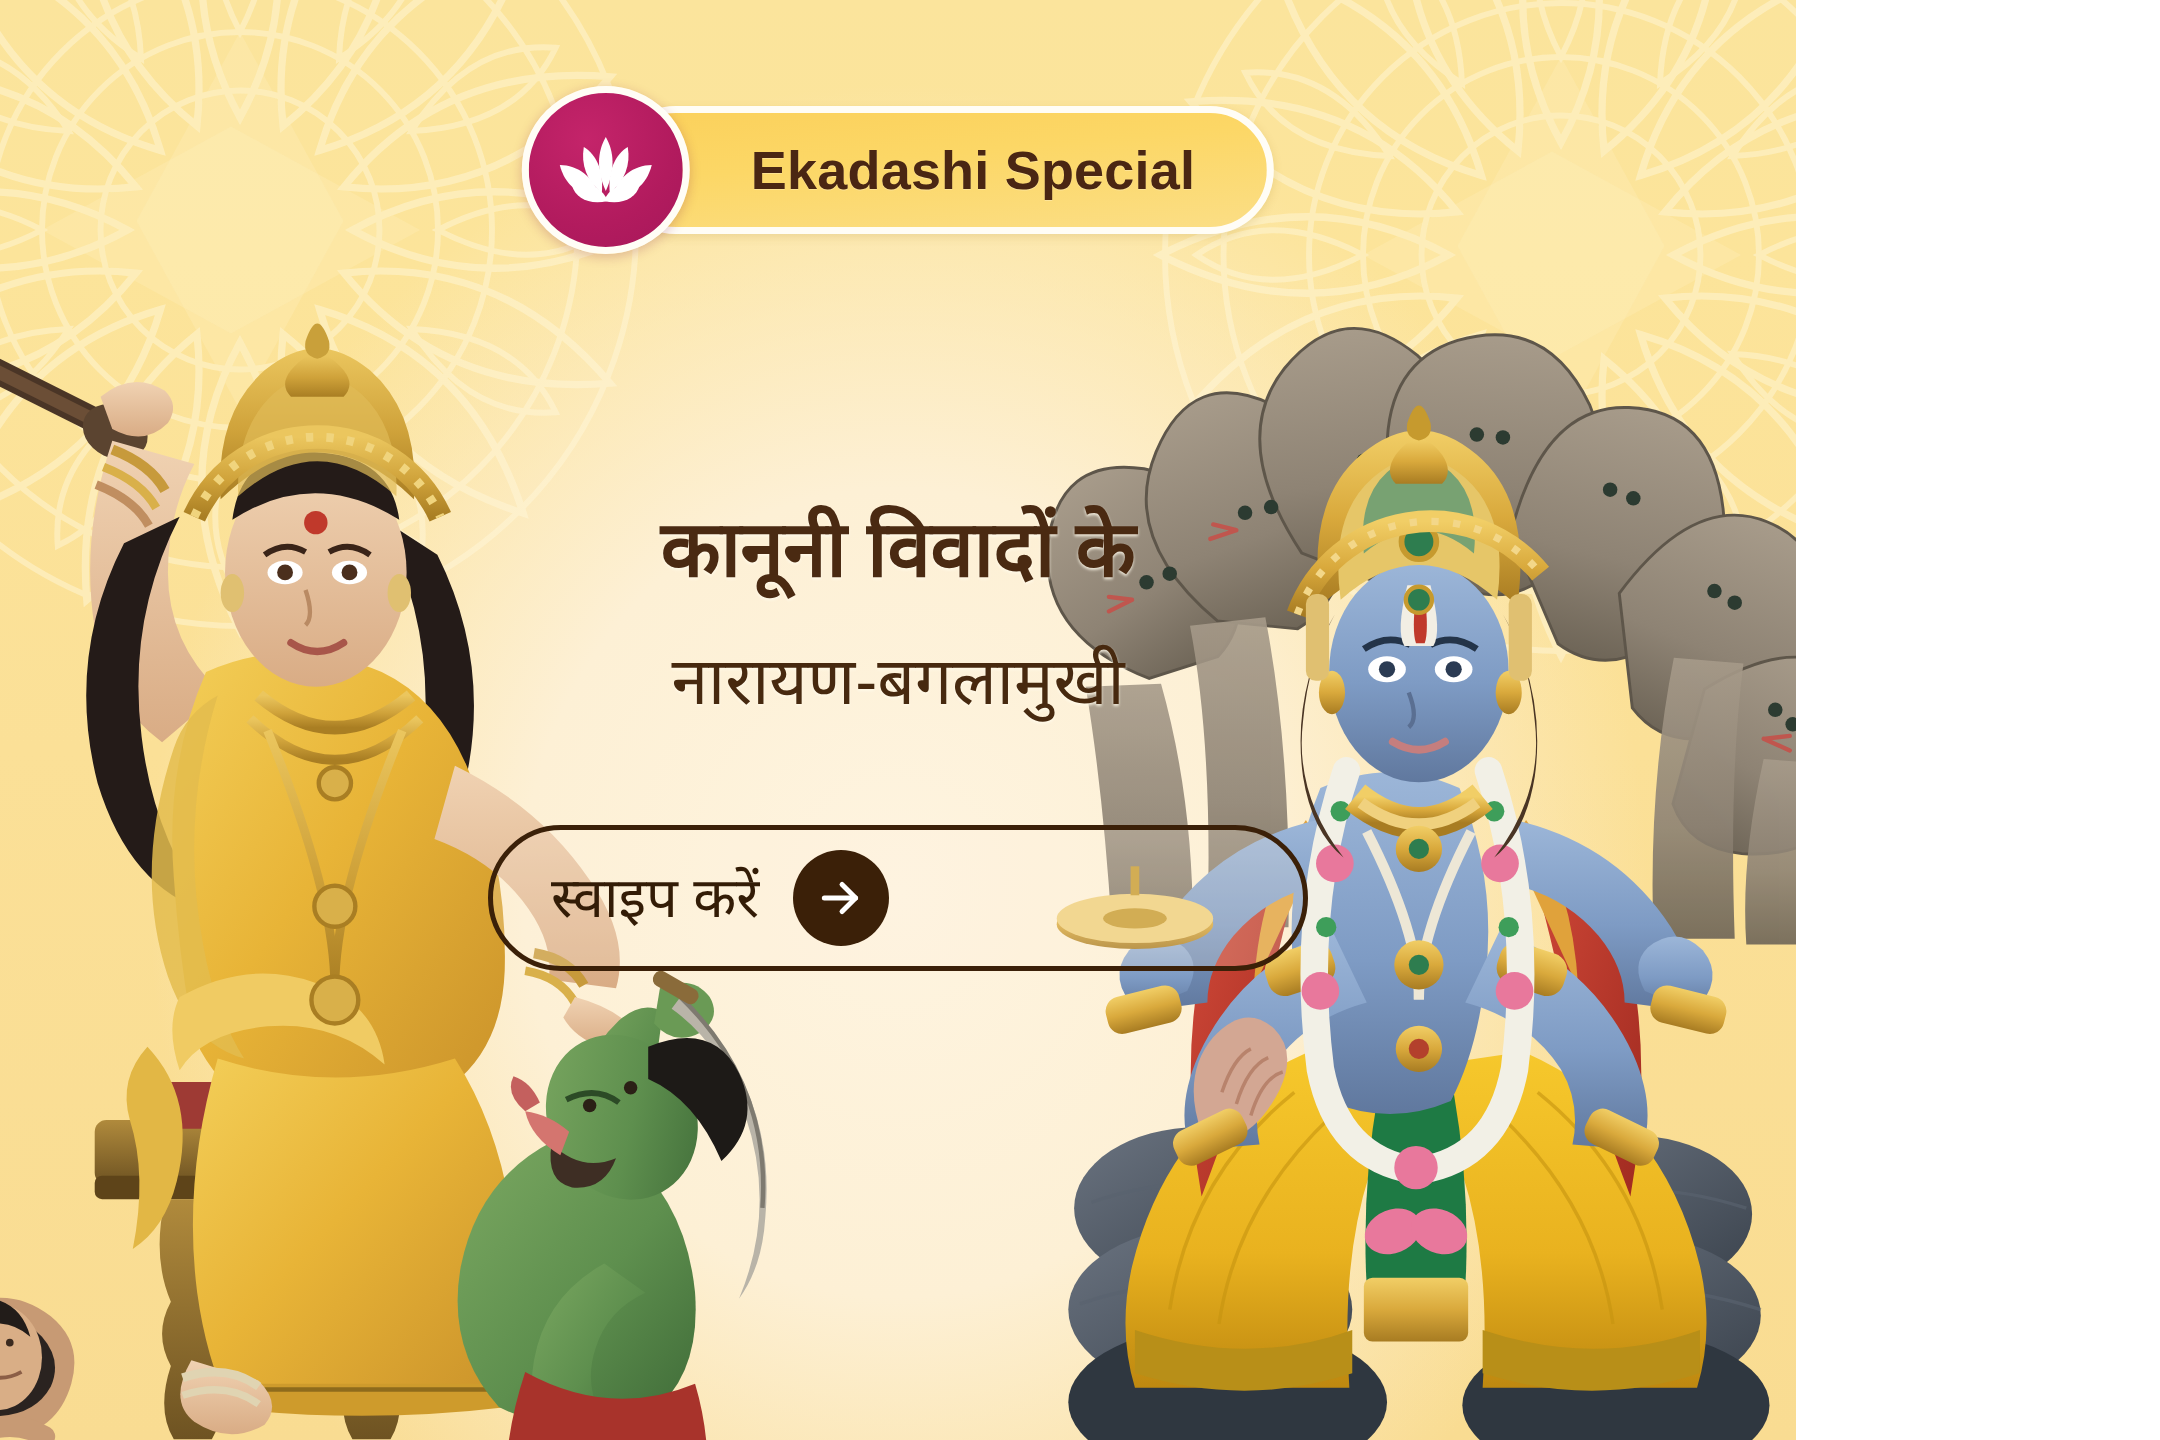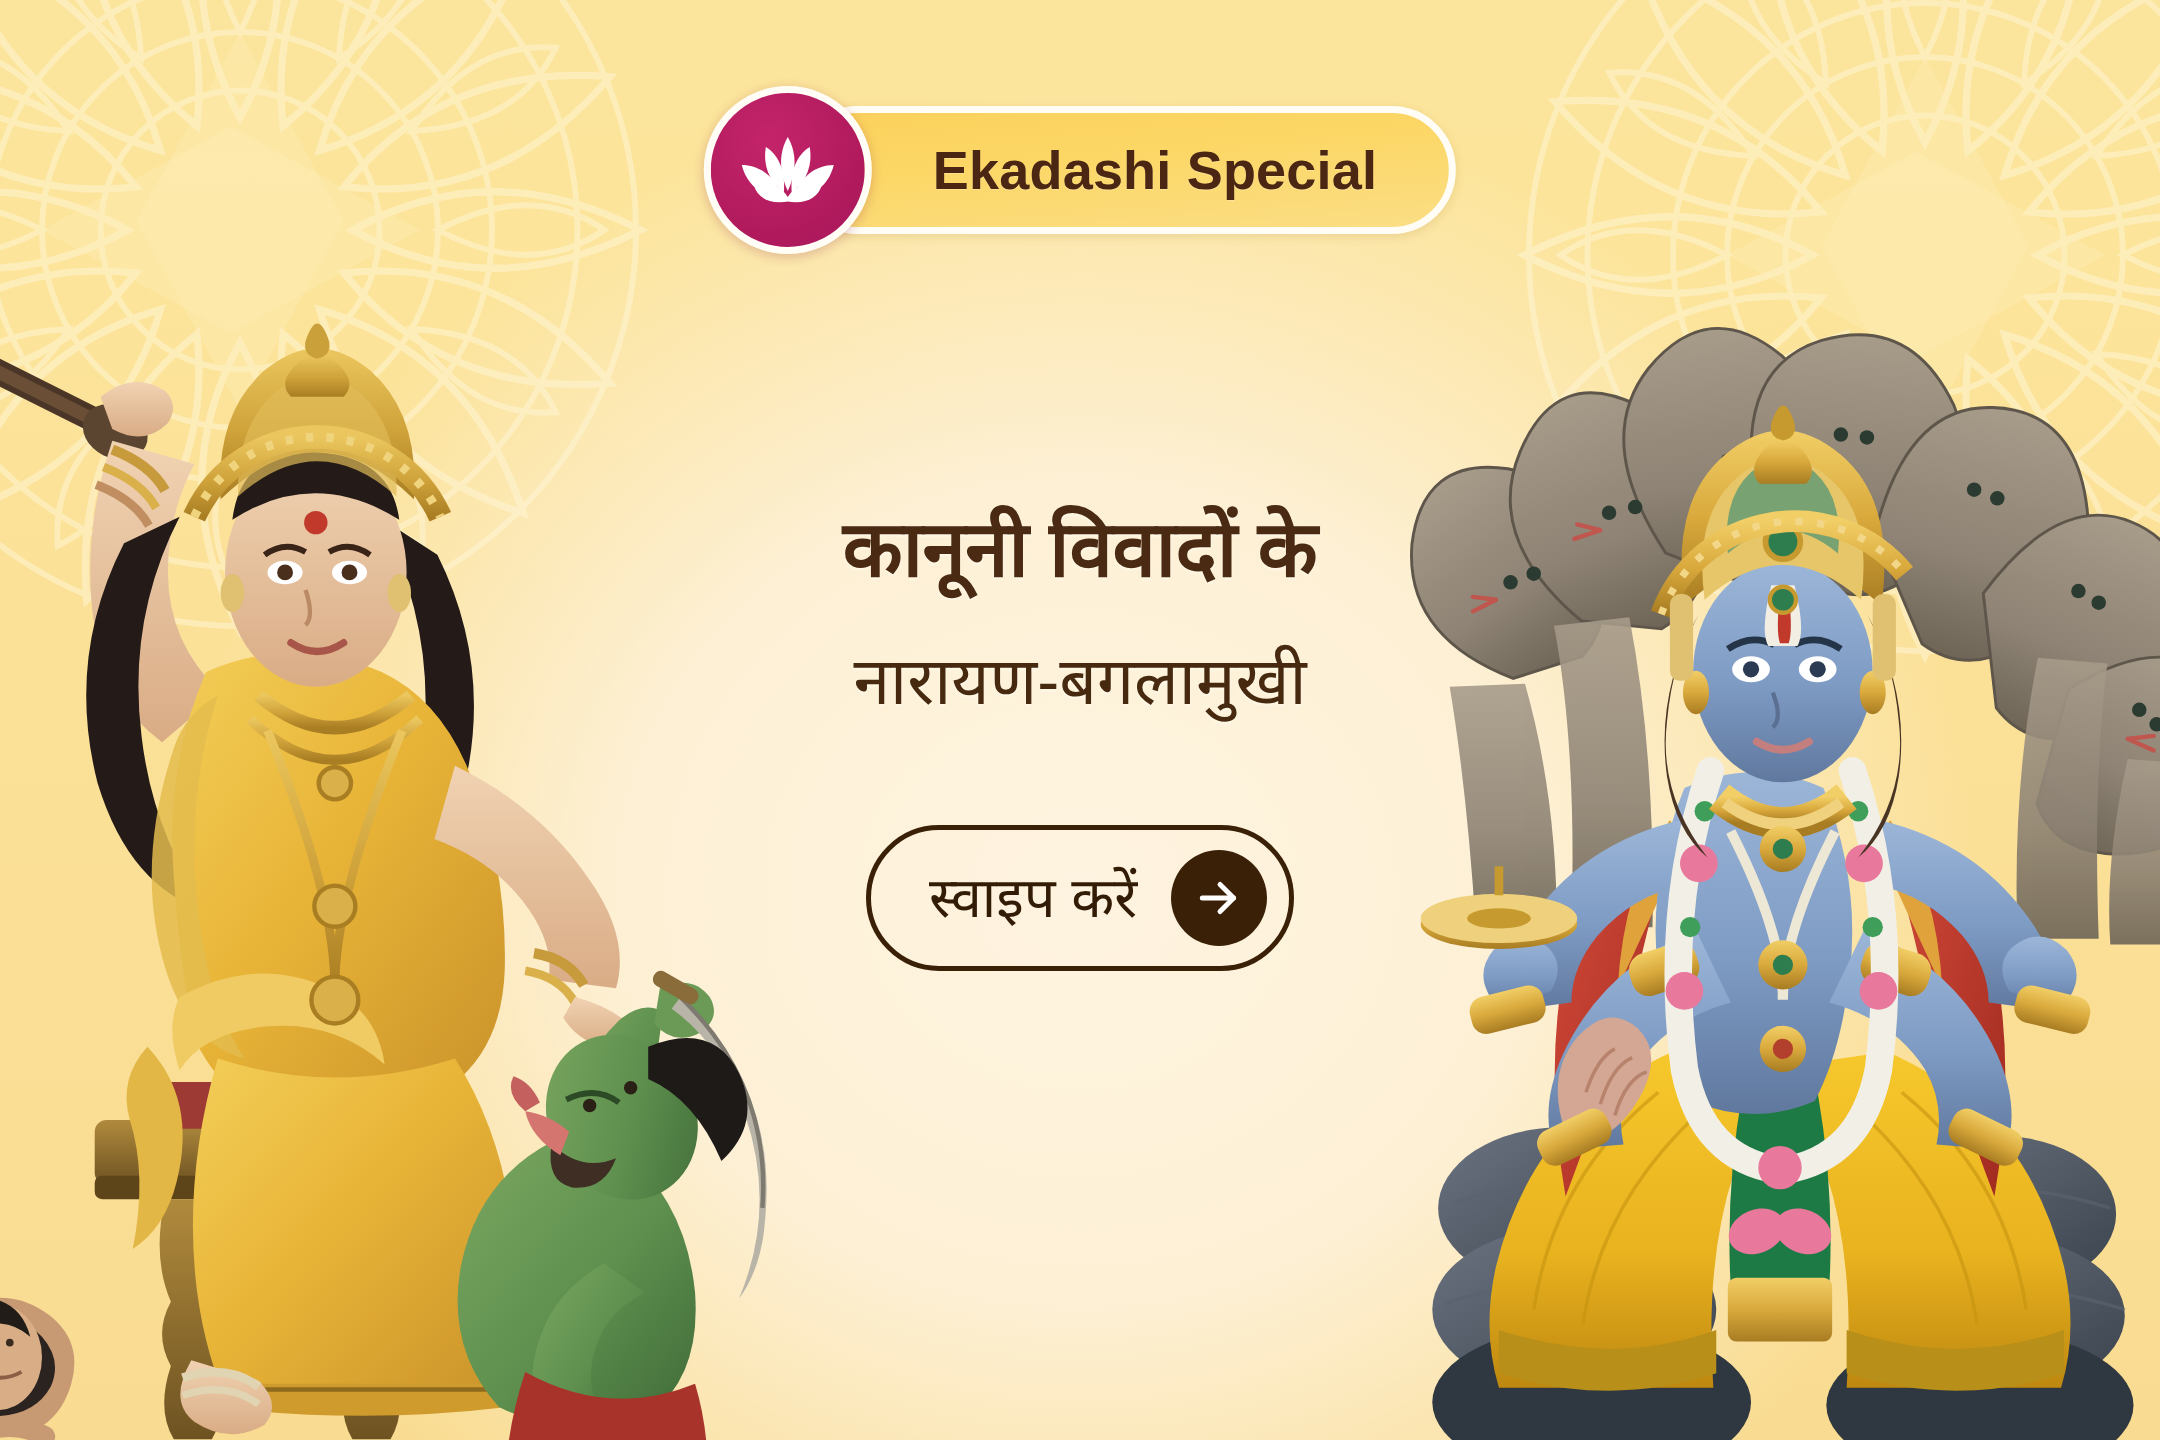--- a/index.html
+++ b/index.html
@@ -6,21 +6,21 @@
   * { margin:0; padding:0; box-sizing:border-box; }
   html, body {
     width:2160px; height:1440px;
     overflow:hidden;
     font-family:"Liberation Sans", sans-serif;
   }
 
   
   .banner {
     position:relative;
-    width:2160px; height:1440px;
+    width:1796px; height:1440px;
     background:
       radial-gradient(ellipse 58% 78% at 50% 62%, #FEF4E0 0%, #FDF0D5 36%, rgba(253,232,177,0) 72%),
       linear-gradient(180deg, #FBE49C 0%, #FCE49A 18%, #FBE097 52%, #F9DC92 100%);
     overflow:hidden;
   }
 
   
   .mandala { position:absolute; opacity:.5; pointer-events:none; }
   .mandala.left  { left:-210px; top:-220px; width:900px; height:900px; }
   .mandala.right { right:-215px; top:-195px; width:900px; height:900px; }
@@ -66,21 +66,21 @@
     display:flex; align-items:center; justify-content:center;
     box-shadow:0 3px 12px rgba(120,10,60,.22);
   }
 
   
   .content {
     position:absolute; left:50%; top:0;
     transform:translateX(-50%);
     width:820px; height:100%;
     display:flex; flex-direction:column;
-    align-items:center; justify-content:center;
+    justify-content:center;
     z-index:30;
     padding-top:30px;
   }
   .headline {
     text-align:center;
     color:#4A2A12;
     font-size:78px; font-weight:bold;
     line-height:1.30;
     letter-spacing:-.5px;
     text-shadow:0 2px 3px rgba(255,250,235,.85);

